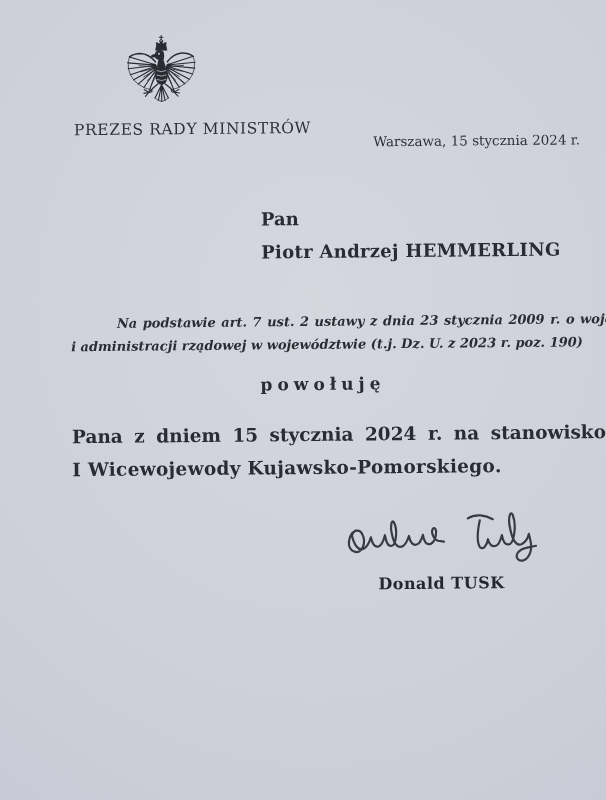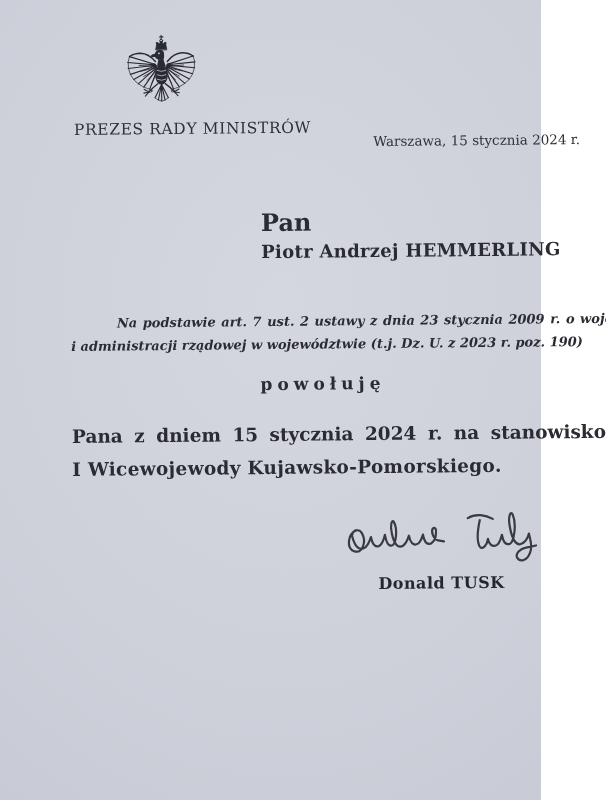--- a/index.html
+++ b/index.html
@@ -3,41 +3,41 @@
 <meta charset="utf-8">
 <style>
   html, body { margin: 0; padding: 0; }
   body {
     width: 606px; height: 800px;
     overflow: hidden;
     font-family: "DejaVu Serif", "Liberation Serif", serif;
   }
   .photo {
     position: relative;
-    width: 541px; height: 800px;
+    width: 606px; height: 800px;
     background: radial-gradient(120% 100% at 52% 38%, #d5d7df 0%, #cdd0d9 52%, #c3c6d1 100%);
   }
   .content {
     position: absolute; inset: 0;
     transform: rotate(-0.55deg);
     transform-origin: 50% 42%;
     color: #2b2c33;
   }
   .abs { position: absolute; white-space: nowrap; }
   .emblem { left: 127px; top: 32px; width: 74px; height: 85px; }
   .office {
     left: 76px; top: 119px;
     font-size: 15.5px; letter-spacing: 0.6px;
     color: #2f3038;
   }
   .dateline {
     left: 375px; top: 134px;
     font-size: 13.5px; color: #30313a;
   }
-  .salutation { left: 262px; top: 208px; font-size: 24px; font-weight: bold; }
+  .salutation { left: 262px; top: 208px; font-size: 18px; font-weight: bold; }
   .addressee-name { left: 262px; top: 241px; font-size: 18px; font-weight: bold; letter-spacing: 0.3px; }
   .legal1 { left: 117px; top: 314px; font-size: 13px; font-weight: bold; font-style: italic; word-spacing: 1px; }
   .legal2 { left: 71px;  top: 337px; font-size: 13px; font-weight: bold; font-style: italic; }
   .decision { left: 260px; top: 374px; font-size: 17px; font-weight: bold; letter-spacing: 5px; }
   .appt1 { left: 71px; top: 424px; font-size: 18.5px; font-weight: bold; word-spacing: 5px; }
   .appt2 { left: 71px; top: 457px; font-size: 18.5px; font-weight: bold; letter-spacing: 0.3px; }
   .signature-scrawl { left: 338px; top: 505px; width: 212px; height: 66px; }
   .signer { left: 376px; top: 575px; font-size: 16px; font-weight: bold; letter-spacing: 0.5px; color: #26272e; }
 </style>
 </head>

